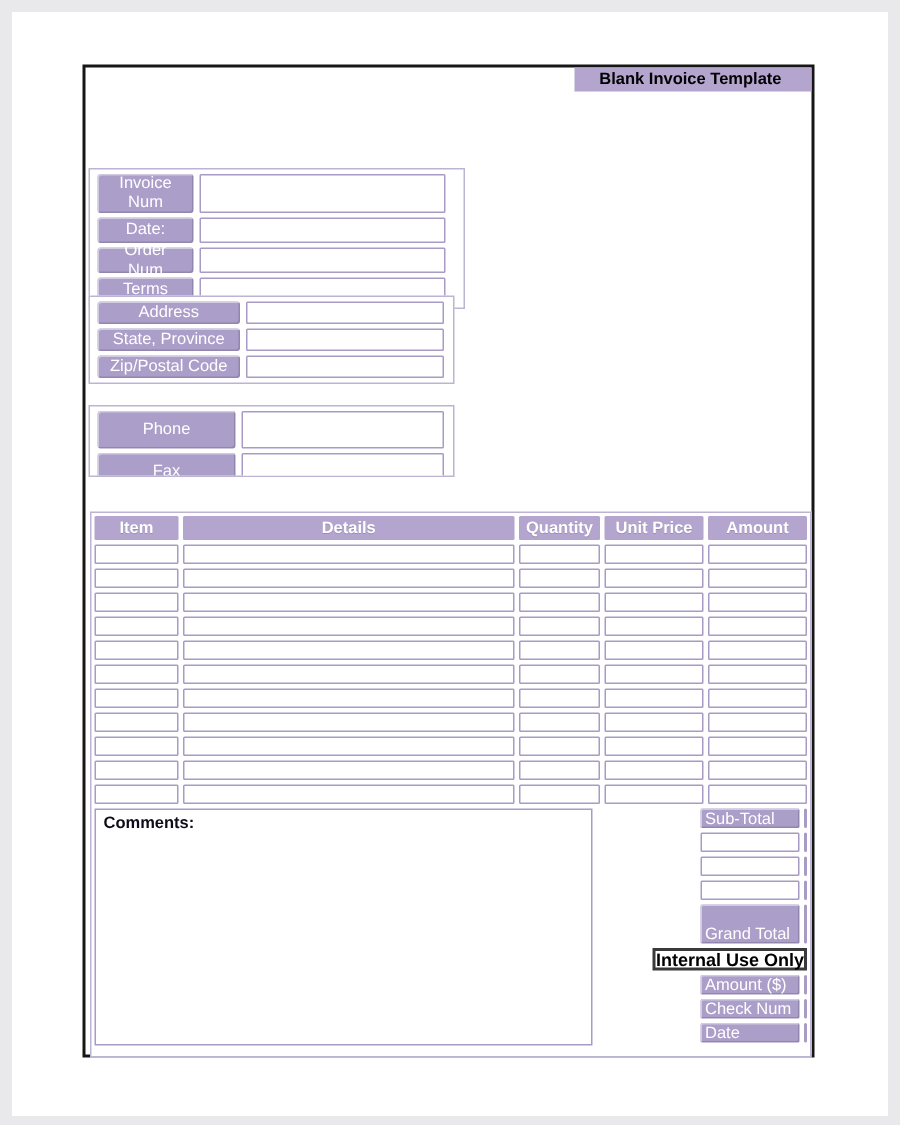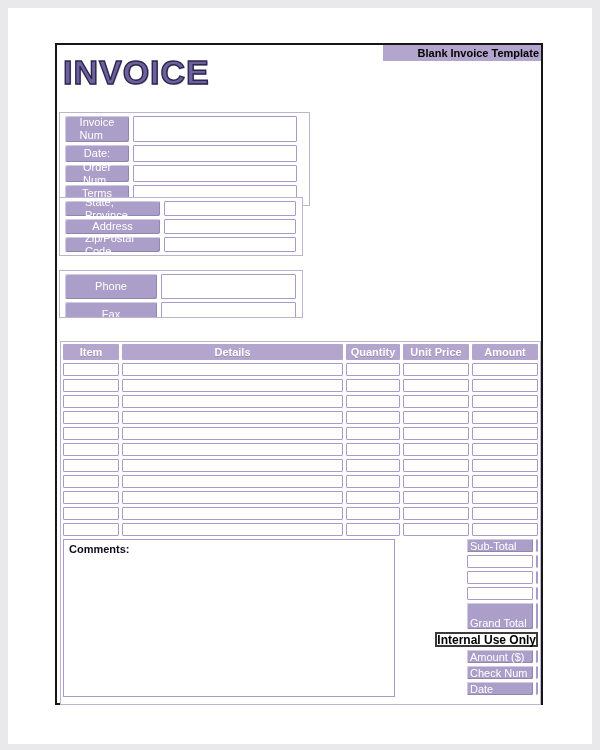--- a/index.html
+++ b/index.html
@@ -22,21 +22,21 @@
   #page{
     position:absolute;left:47px;top:35px;width:488px;height:662px;
     background:#ffffff;border:2px solid var(--page-border);
   }
 
   
   .tagbar{
     position:absolute;top:0;right:0;width:158px;height:16px;
     background:var(--header-purple);
     font-size:11px;font-weight:bold;color:#000;
-    text-align:right;line-height:16px;padding-right:2px;
+    text-align:right;line-height:16px;padding-right:20px;
     letter-spacing:0px;
   }
 
   
   .title{
     position:absolute;left:6px;top:8px;
     font-size:34px;font-weight:900;
     color:var(--title-purple);
     -webkit-text-stroke:1.4px var(--title-stroke);
     text-shadow:1px 1px 0 #cccccc;
@@ -47,22 +47,22 @@
   .fieldblock{
     position:absolute;left:2px;
     border:1px solid var(--container-border);
     padding:3px 12px 3px 5px;
     background:#fff;
   }
   .fieldblock .frow{display:flex;gap:4px;margin-bottom:3px;align-items:stretch;}
   .fieldblock .frow:last-child{margin-bottom:0;}
   .flabel{
     background:var(--label-purple);
-    color:#fff;font-size:11px;line-height:13px;text-align:left;
-    border-radius:2px;padding:0 20px;
+    color:#fff;font-size:11px;line-height:13px;text-align:center;
+    border-radius:2px;padding:0 6px;
     box-shadow:inset 1px 1px 0 rgba(255,255,255,.45), inset -1px -1px 0 rgba(0,0,0,.15);
     display:flex;align-items:center;justify-content:center;
     flex-shrink:0;
   }
   .finput{
     flex:1;background:#fff;border:1px solid var(--input-border);
     border-radius:1px;min-height:13px;
   }
   #block-invoice{top:67px;width:251px;}
   #block-invoice .flabel{width:64px;}
@@ -126,21 +126,20 @@
   }
 </style>
 </head>
 <body>
 
 <div id="canvas">
   <div id="sheet">
     <div id="page">
 
       <div class="tagbar">Blank Invoice Template</div>
-      <div class="title">INVOICE</div>
 
       <div class="fieldblock" id="block-invoice">
         <div class="frow tall">
           <div class="flabel">Invoice Num</div>
           <div class="finput"></div>
         </div>
         <div class="frow">
           <div class="flabel">Date:</div>
           <div class="finput"></div>
         </div>
@@ -149,25 +148,25 @@
           <div class="finput"></div>
         </div>
         <div class="frow">
           <div class="flabel">Terms</div>
           <div class="finput"></div>
         </div>
       </div>
 
       <div class="fieldblock" id="block-company">
         <div class="frow">
+          <div class="flabel">Address</div>
+          <div class="finput"></div>
+        </div>
+        <div class="frow">
           <div class="flabel">State, Province</div>
-          <div class="finput"></div>
-        </div>
-        <div class="frow">
-          <div class="flabel">Address</div>
           <div class="finput"></div>
         </div>
         <div class="frow">
           <div class="flabel">Zip/Postal Code</div>
           <div class="finput"></div>
         </div>
       </div>
 
       <div class="fieldblock" id="block-contact">
         <div class="frow">

